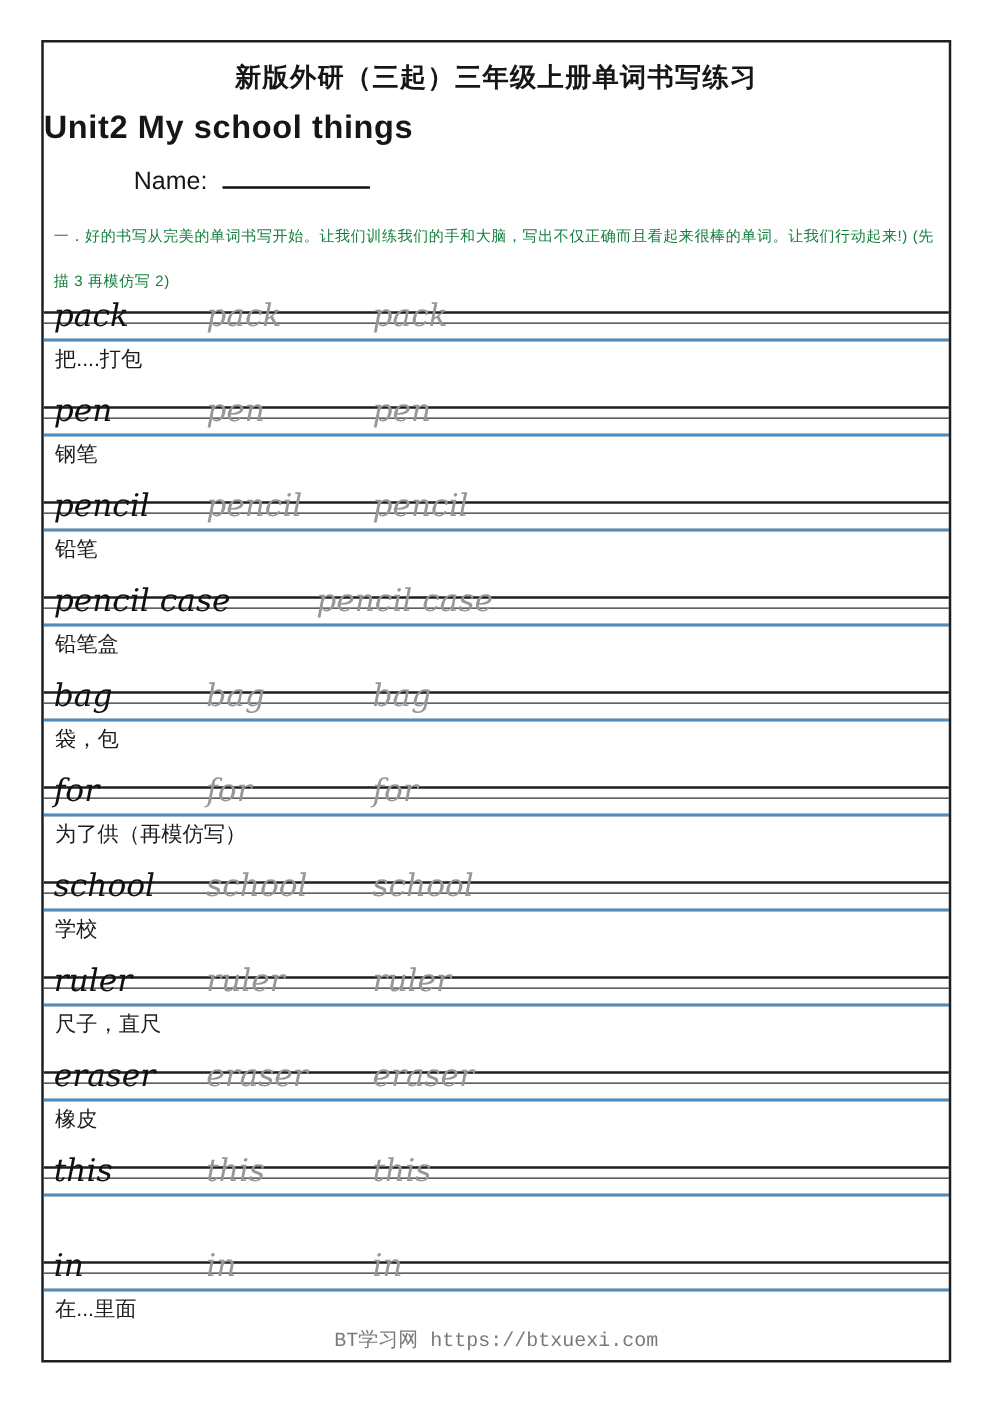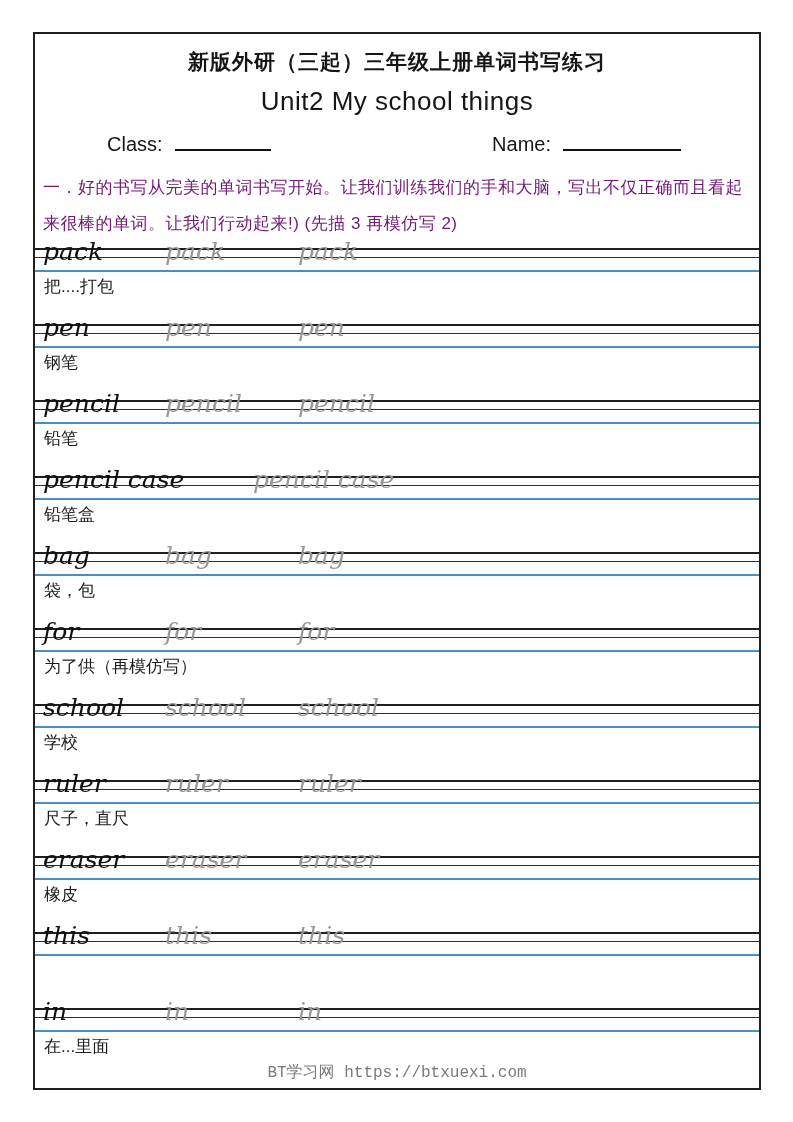--- a/index.html
+++ b/index.html
@@ -11,41 +11,41 @@
     width: 728px; height: 1058px;
     border: 2px solid var(--ink, #1f1f1f);
     background: #ffffff;
   }
 
   .title {
     margin-top: 14px; text-align: center;
     font-size: 21px; font-weight: 700; letter-spacing: 1px;
   }
   .subtitle {
-    margin-top: 10px; text-align: center;
-    font-size: 26px; font-weight: 400; letter-spacing: 0.5px;
+    margin-top: 10px; text-align: left;
+    font-size: 26px; font-weight: 700; letter-spacing: 0.5px;
   }
 
   .id-row {
     margin-top: 14px; padding: 0 78px 0 72px;
     display: flex; justify-content: space-between;
     font-size: 20px;
   }
   .id-field { display: flex; align-items: baseline; }
   .blank {
     display: inline-block; height: 20px; margin-left: 12px;
     border-bottom: 2px solid #101010;
   }
   .blank.class { width: 96px; }
   .blank.name { width: 118px; }
 
   .instruction {
     margin: 14px 8px 0 8px;
-    font-size: 17px; line-height: 36px; letter-spacing: 0.5px;
-    color: #701a75;
+    font-size: 12px; line-height: 36px; letter-spacing: 0.5px;
+    color: #15803d;
   }
 
   .rows { margin-top: 6px; }
 
   .word-row { height: 76px; }
   .staff {
     position: relative; height: 24px;
     border-top: 2px solid var(--ink, #1f1f1f);
     border-bottom: 2px solid var(--ink, #1f1f1f);
   }
@@ -80,24 +80,20 @@
 </head>
 <body>
 
 <div class="page">
 
   <div class="title">新版外研（三起）三年级上册单词书写练习</div>
   <div class="subtitle">Unit2 My school things</div>
 
   <div class="id-row">
     <div class="id-field">
-      <span>Class:</span>
-      <span class="blank class"></span>
-    </div>
-    <div class="id-field">
       <span>Name:</span>
       <span class="blank name"></span>
     </div>
   </div>
 
   <div class="instruction">一．好的书写从完美的单词书写开始。让我们训练我们的手和大脑，写出不仅正确而且看起来很棒的单词。让我们行动起来!) (先描 3 再模仿写 2)</div>
 
   <div class="rows" id="rows">
   <div class="word-row">
     <div class="staff">

